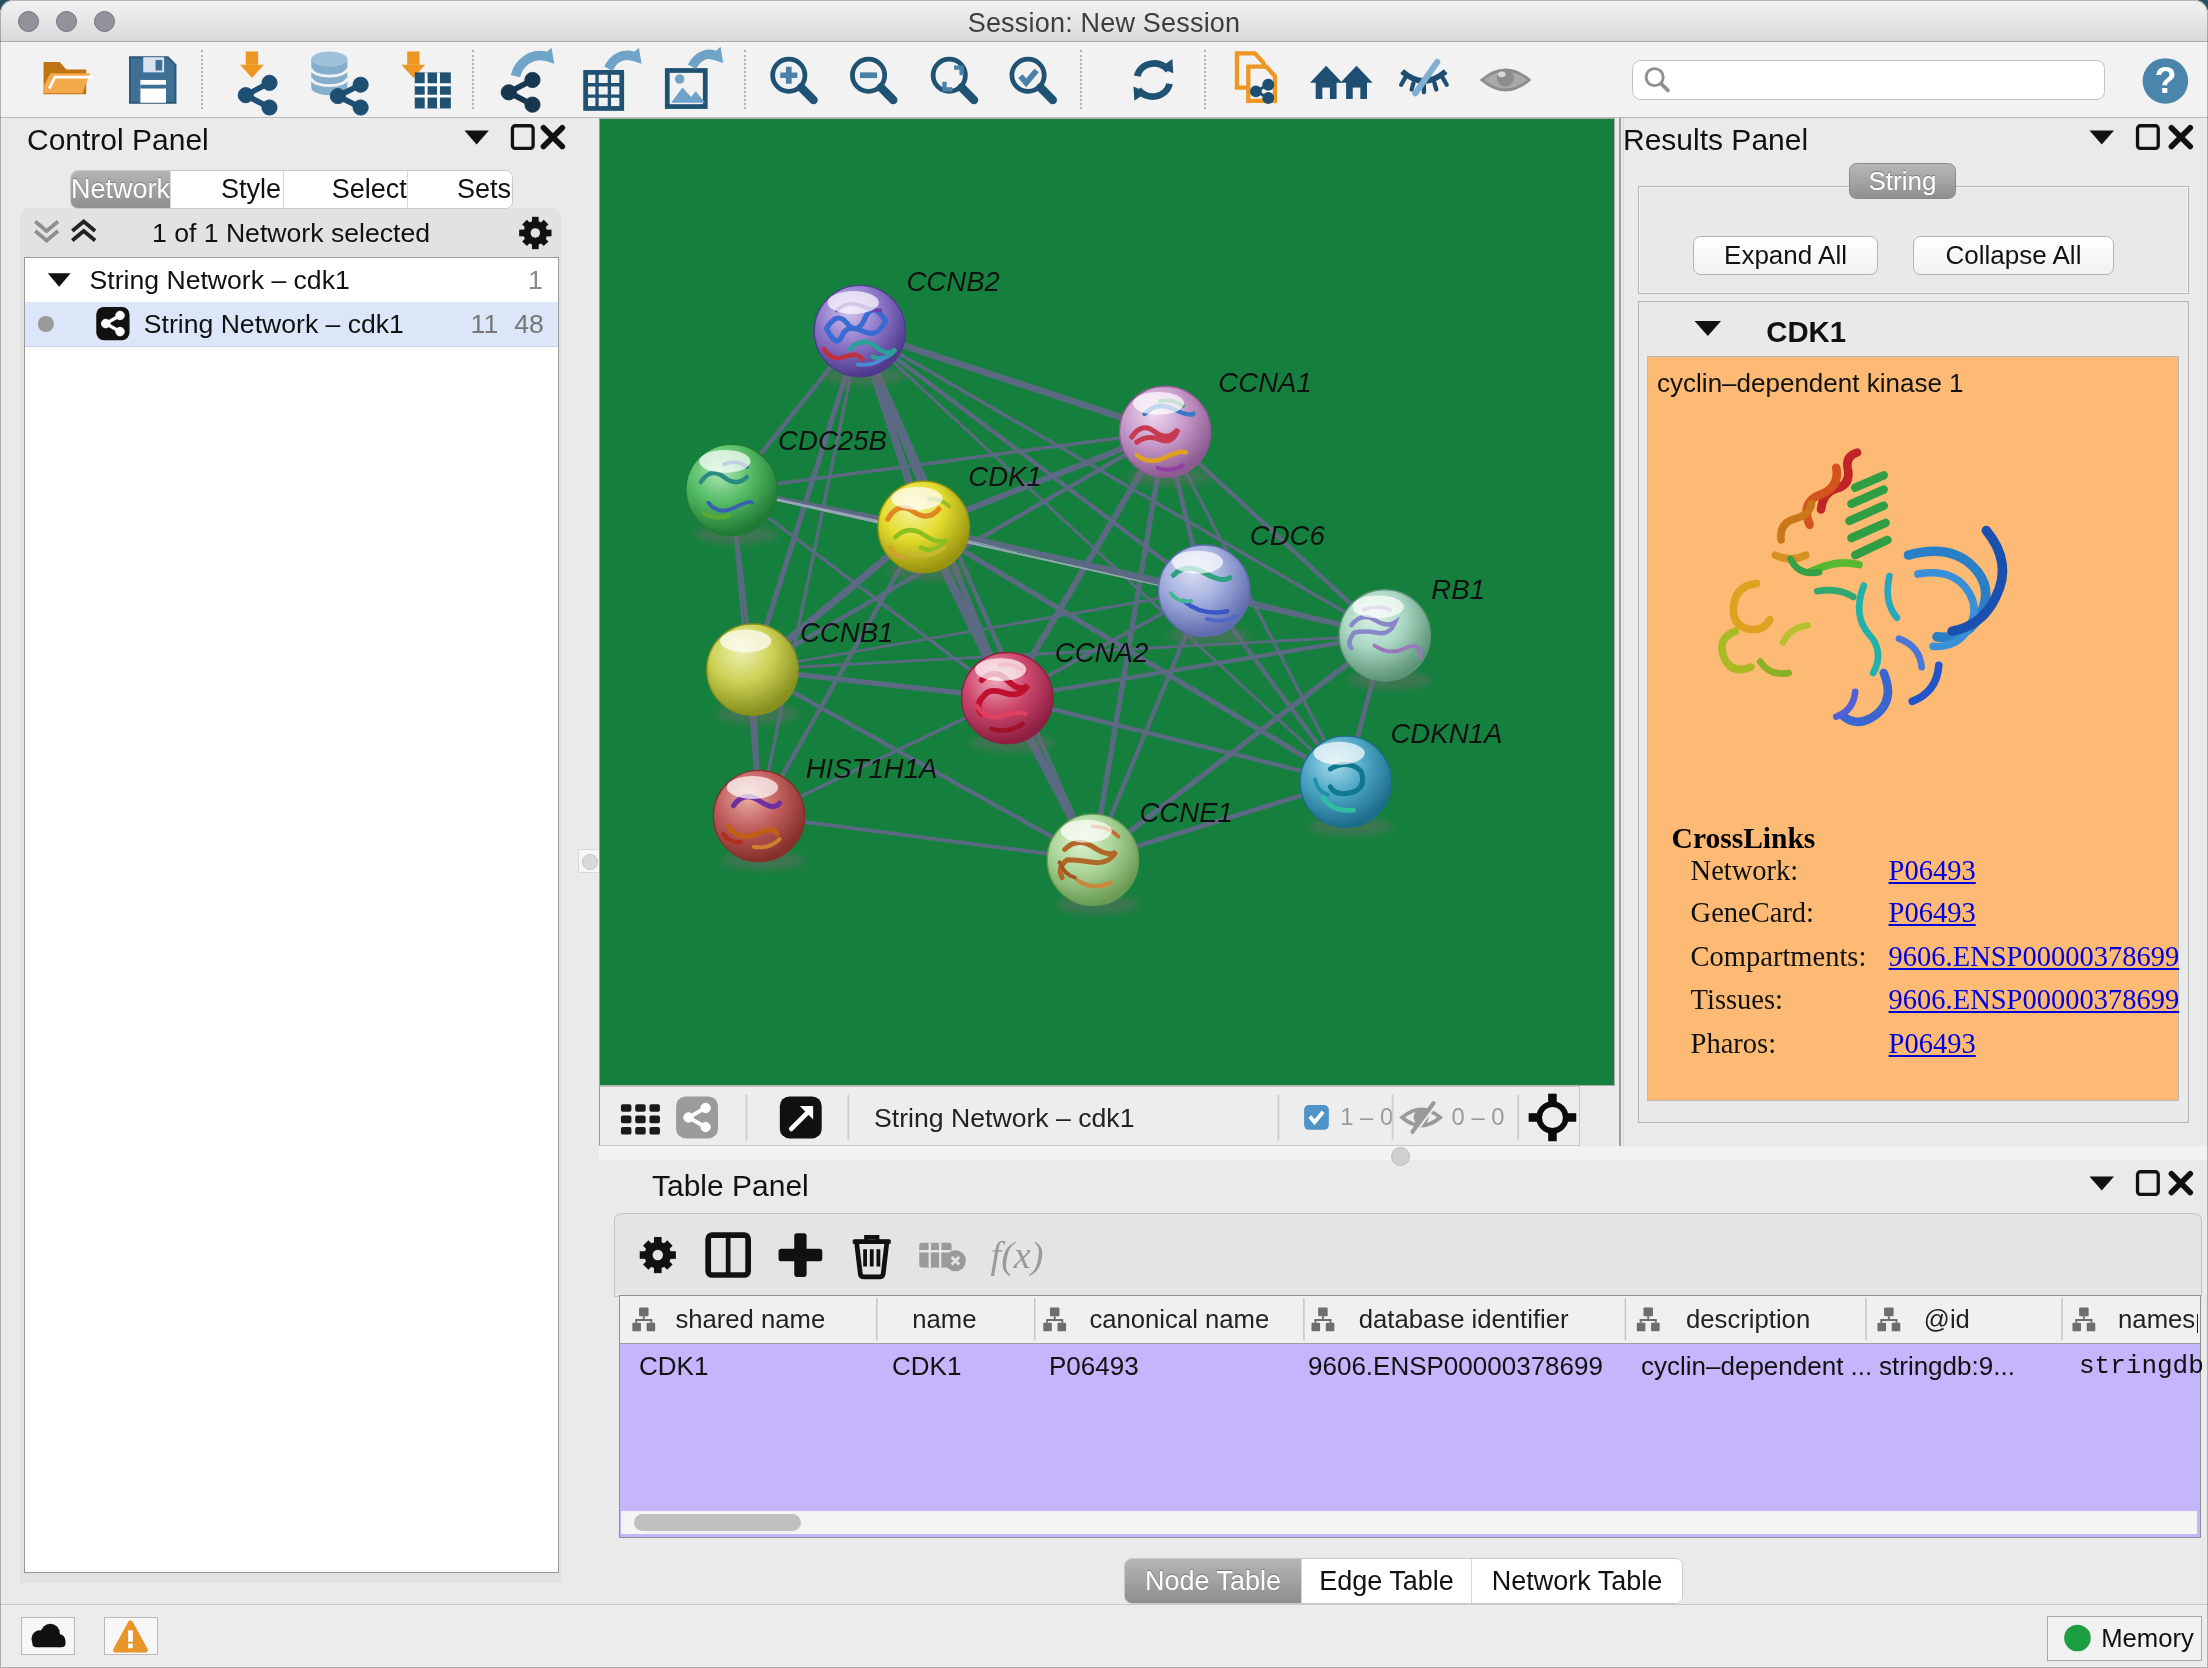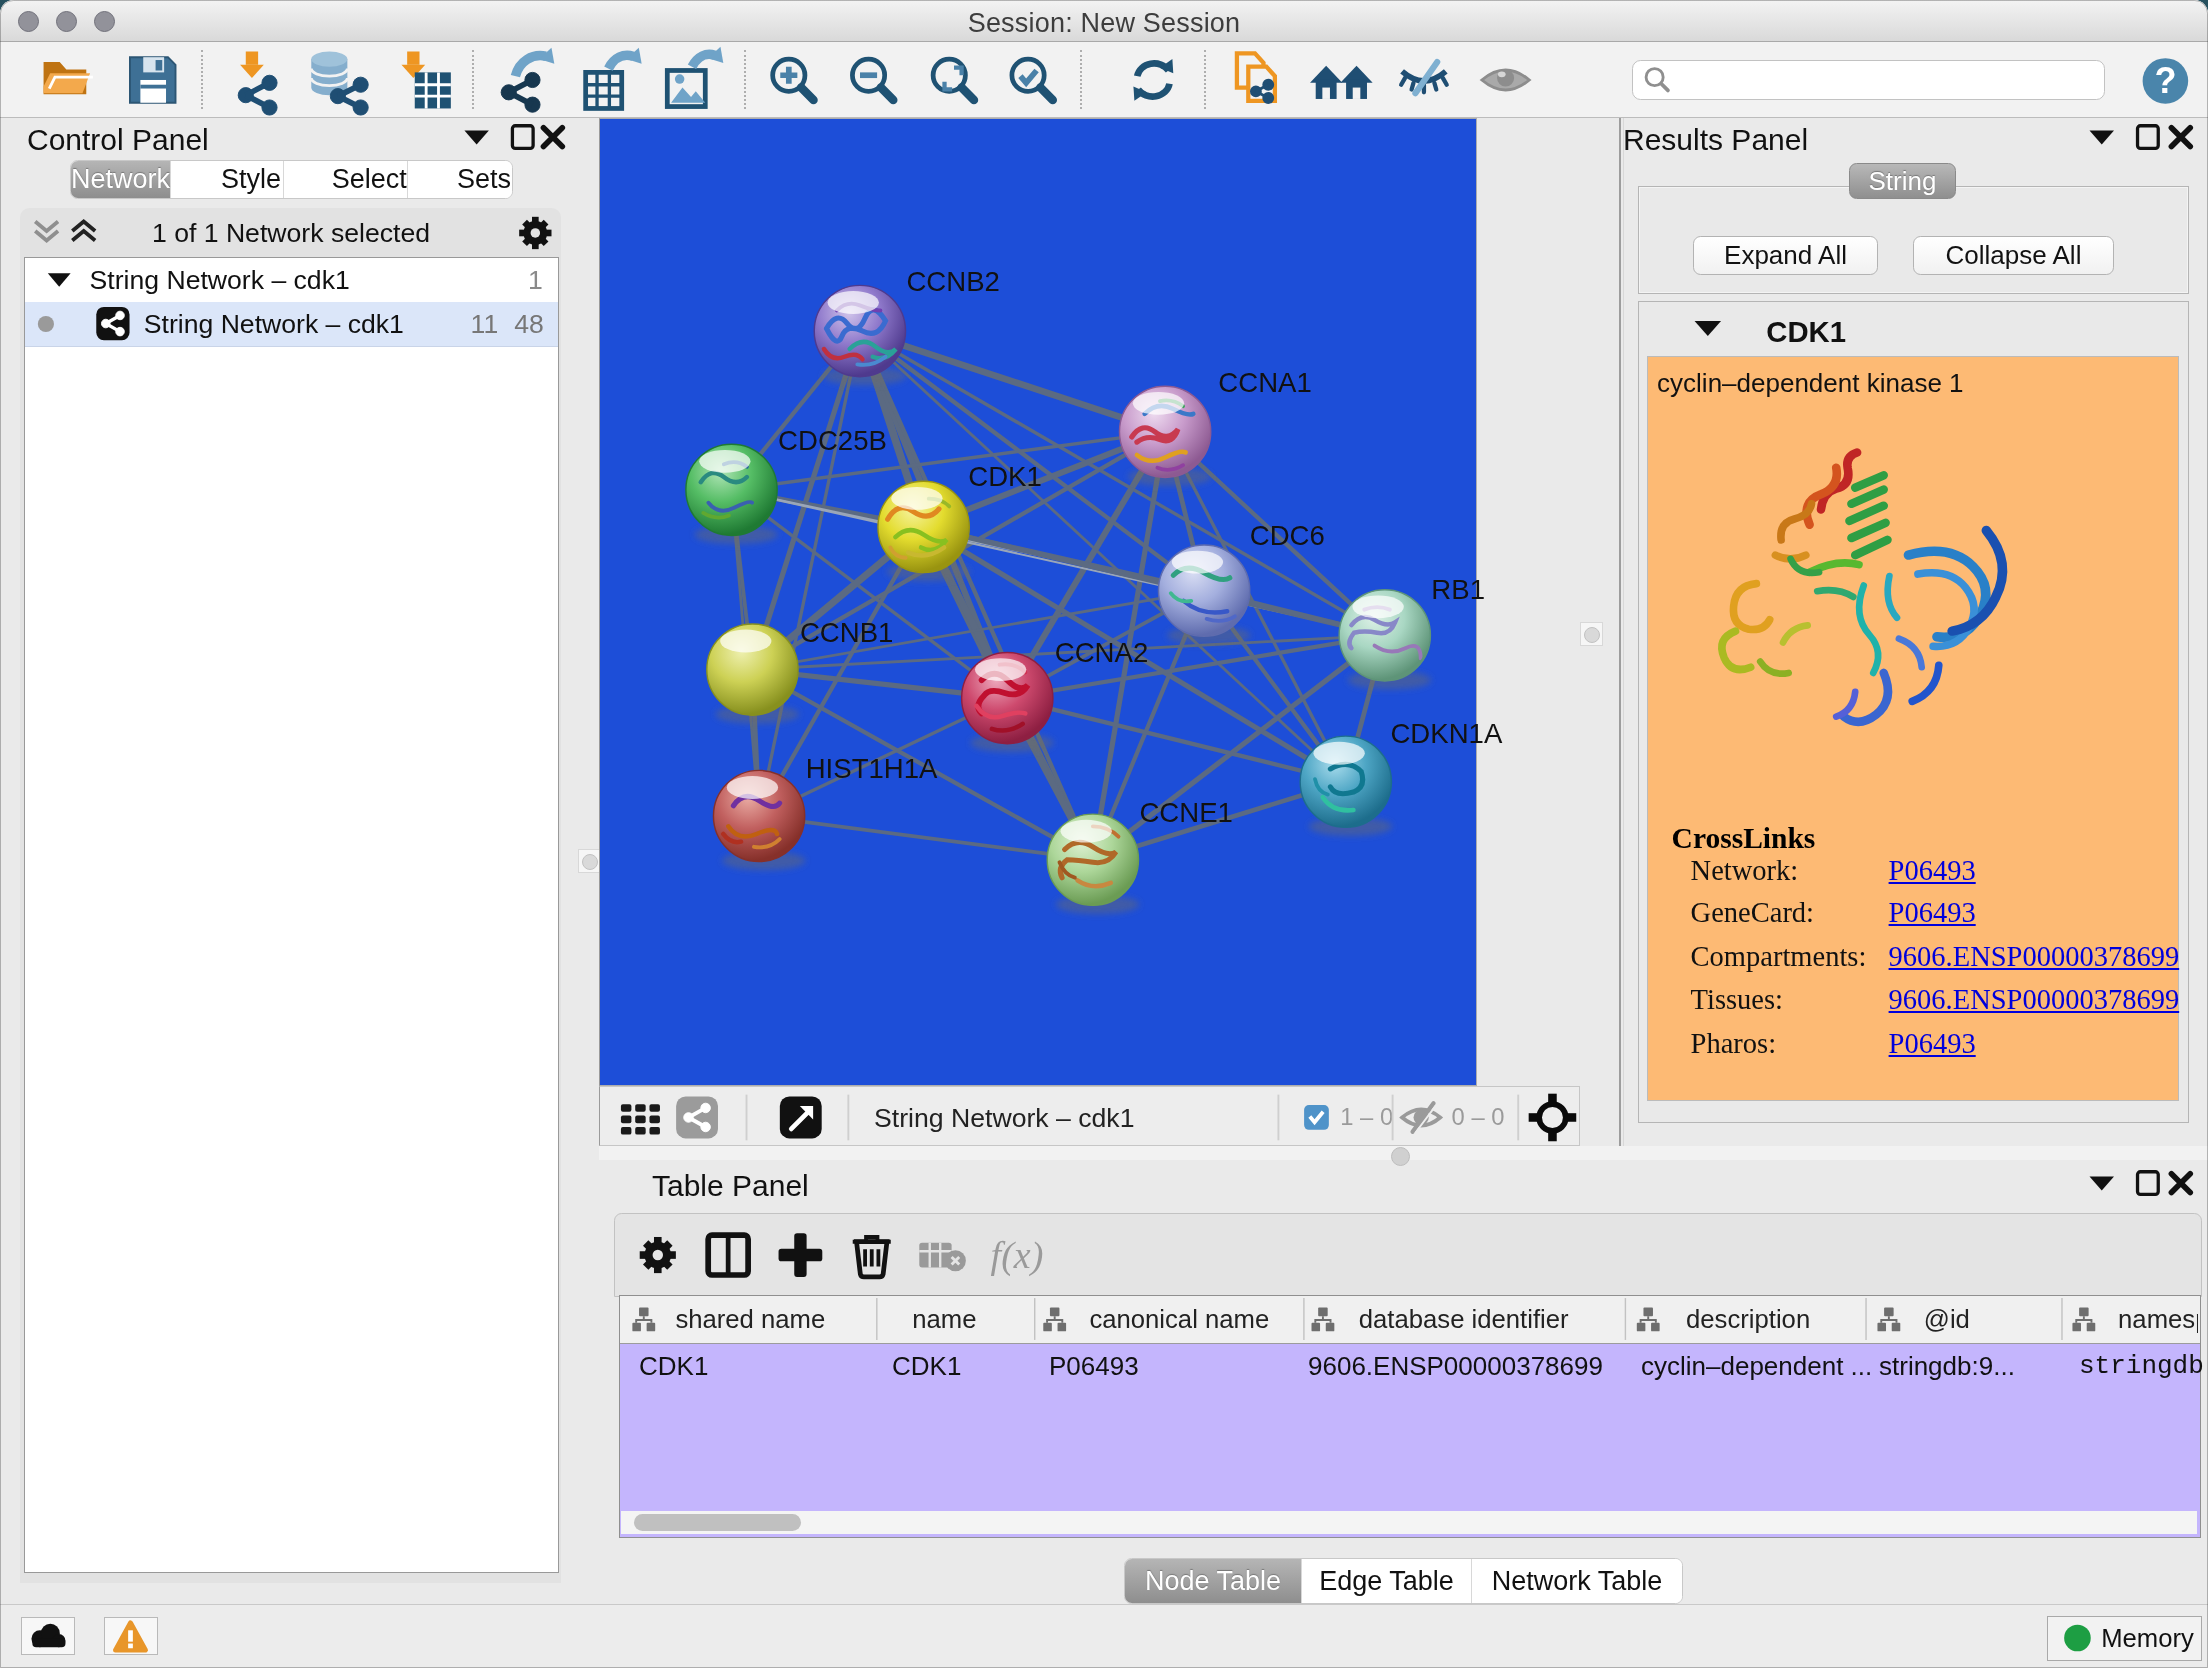--- a/index.html
+++ b/index.html
@@ -15,30 +15,30 @@
   .tsep{position:absolute;top:7.6px;height:59px;width:0;border-left:2.9px dotted #aeaeae;}
   #searchbox{position:absolute;left:1632px;top:18px;width:473px;height:40px;background:#fff;border:1.9px solid #c2c2c2;border-radius:8.6px;box-sizing:border-box;}
   
   .ptitle{font-size:30px;color:#111;}
   
   #cp-title{left:27px;top:123px;}
   .tabgroup{position:absolute;display:flex;border-radius:7.6px;overflow:hidden;border:1px solid #c8c8c8;background:#fff;}
   .tab{font-size:27px;color:#111;text-align:center;background:#fff;border-right:1px solid #d8d8d8;display:flex;align-items:center;justify-content:center;}
   .tab:last-child{border-right:none;}
   .tabsel{background:linear-gradient(#b5b5b5,#8e8e8e);color:#fff;text-shadow:0 -1px 1px #777;}
-  #cp-tabs{left:70px;top:160px;width:441px;height:37px;gap:48px;}
+  #cp-tabs{left:70px;top:170px;width:441px;height:37px;gap:48px;}
   #cp-body{position:absolute;left:20px;top:208px;width:541px;height:1375px;background:#e2e2e2;border-radius:9.5px 9.5px 0 0;}
   #cp-bar{position:absolute;left:20px;top:208px;width:541px;height:49px;}
   #cp-list{position:absolute;left:24px;top:257px;width:535px;height:1316px;background:#fff;border:1.9px solid #999;box-sizing:border-box;}
   .trow{position:absolute;left:0;width:100%;height:44px;font-size:27px;color:#111;}
   #selrow{background:#dbe6f9;border-bottom:1px solid #c9d4e8;}
   
   .vhandle{position:absolute;background:#f6f6f6;border:1px solid #d8d8d8;}
   
-  #canvas{position:absolute;left:599px;top:118px;width:878px;height:968px;background:#1d4ed8;border:1px solid #adadad;border-left:1px solid #9a9a9a;box-sizing:border-box;}
+  #canvas{position:absolute;left:599px;top:118px;width:1016px;height:968px;background:#15803d;border:1px solid #adadad;border-left:1px solid #9a9a9a;box-sizing:border-box;font-style:italic;}
   #canvasbar{position:absolute;left:599px;top:1086px;width:981px;height:60px;background:#ededed;border:1px solid #c6c6c6;border-left:1px solid #9a9a9a;box-sizing:border-box;}
   
   #rp-title{left:1623px;top:123px;}
   #rp-stringtab{position:absolute;z-index:3;left:1849px;top:163px;width:107px;height:36px;background:linear-gradient(#b8b8b8,#8f8f8f);border:1px solid #8a8a8a;border-radius:7.6px;color:#fff;font-size:26px;display:flex;align-items:center;justify-content:center;box-sizing:border-box;text-shadow:0 -1px 1px #777;}
   #rp-box1{position:absolute;left:1638px;top:186px;width:551px;height:108px;background:#e9e9e9;border:1.9px solid #b5b5b5;box-shadow:inset 0 0 0 1px #f4f4f4;box-sizing:border-box;}
   .rbtn{position:absolute;top:49px;height:39px;background:linear-gradient(#ffffff,#f1f1f1);border:1.4px solid #b3b3b3;border-radius:7.6px;font-size:26px;color:#111;display:flex;align-items:center;justify-content:center;box-sizing:border-box;}
   #rp-box2{position:absolute;left:1638px;top:301px;width:551px;height:822px;background:#e9e9e9;border:1.9px solid #b5b5b5;box-sizing:border-box;}
   #rp-inner{position:absolute;left:7.6px;top:54px;width:532px;height:745px;background:#fdba74;border:1px solid #bbb;box-sizing:border-box;}
   .serif{font-family:"Liberation Serif",serif;}
   .xrow{position:absolute;font-size:28.5px;color:#111;}

